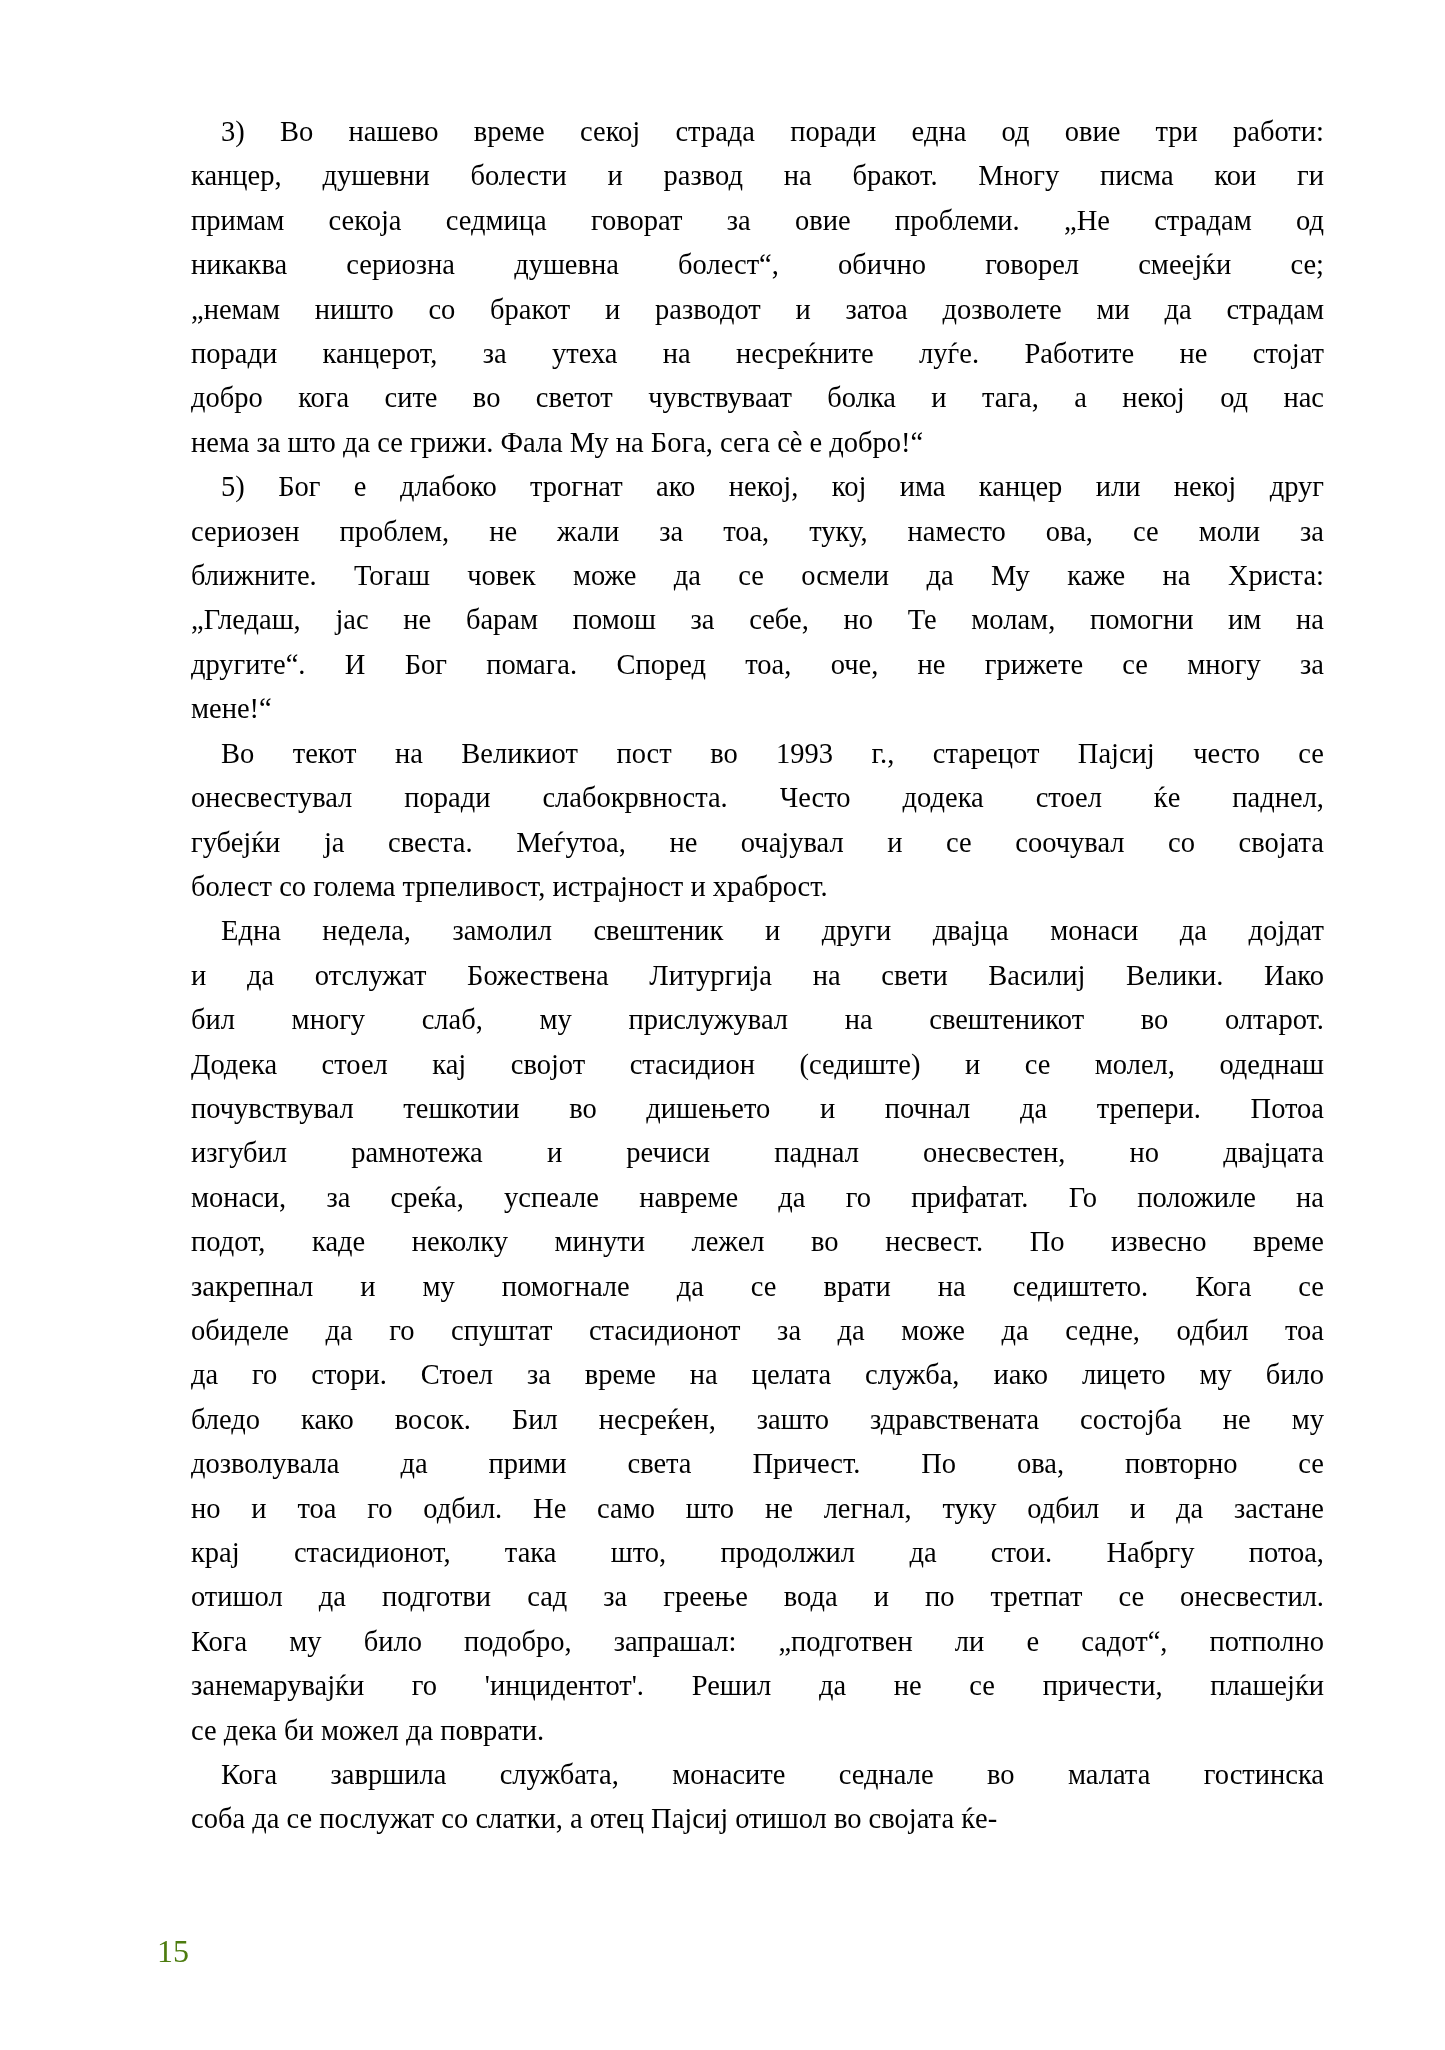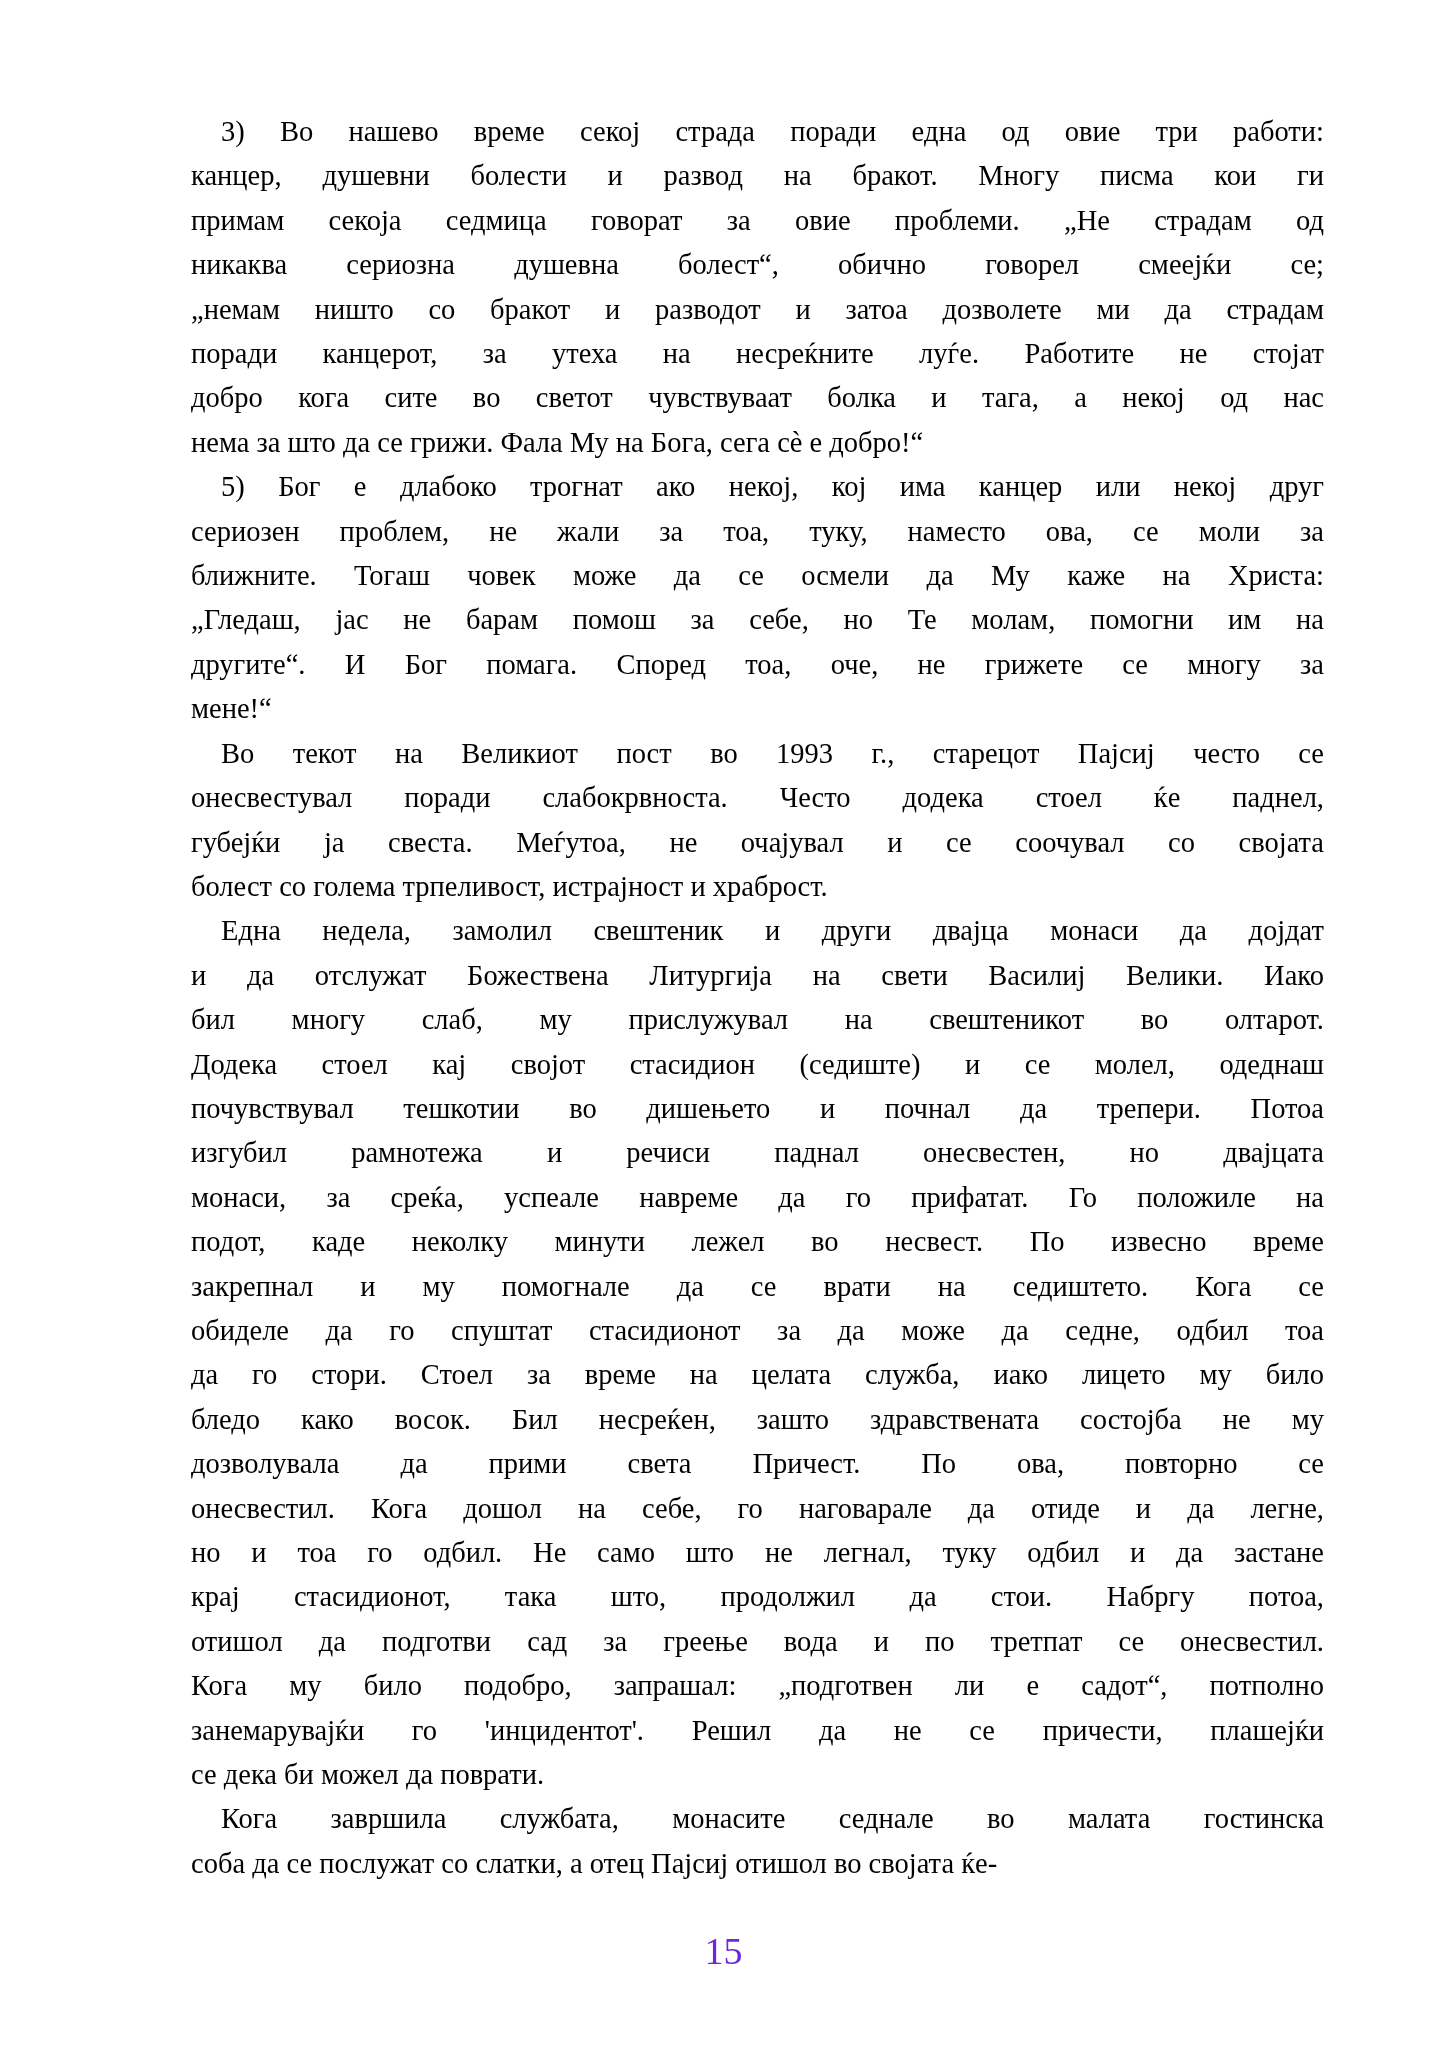--- a/index.html
+++ b/index.html
@@ -40,24 +40,24 @@
     text-indent: 30px;
   }
   .line.last {
     text-align-last: left;
   }
   .page-number {
     position: absolute;
     left: 157px;
     top: 1932px;
     width: 1133px;
-    text-align: center;
-    color: #6d28d9;
+    text-align: left;
+    color: #4d7c0f;
     font-family: "Liberation Serif", "DejaVu Serif", serif;
-    font-size: 38px;
+    font-size: 32px;
     line-height: 38px;
   }
 </style>
 </head>
 <body>
 
 <div class="page">
   <main class="text-block" id="text-block">
       <div class="paragraph">
         <div class="line first">3) Во нашево време секој страда поради една од овие три работи:</div>
@@ -90,21 +90,20 @@
         <div class="line">Додека стоел кај својот стасидион (седиште) и се молел, одеднаш</div>
         <div class="line">почувствувал тешкотии во дишењето и почнал да трепери. Потоа</div>
         <div class="line">изгубил рамнотежа и речиси паднал онесвестен, но двајцата</div>
         <div class="line">монаси, за среќа, успеале навреме да го прифатат. Го положиле на</div>
         <div class="line">подот, каде неколку минути лежел во несвест. По извесно време</div>
         <div class="line">закрепнал и му помогнале да се врати на седиштето. Кога се</div>
         <div class="line">обиделе да го спуштат стасидионот за да може да седне, одбил тоа</div>
         <div class="line">да го стори. Стоел за време на целата служба, иако лицето му било</div>
         <div class="line">бледо како восок. Бил несреќен, зашто здравствената состојба не му</div>
         <div class="line">дозволувала да прими света Причест. По ова, повторно се</div>
-        <div class="line">онесвестил. Кога дошол на себе, го наговарале да отиде и да легне,</div>
         <div class="line">но и тоа го одбил. Не само што не легнал, туку одбил и да застане</div>
         <div class="line">крај стасидионот, така што, продолжил да стои. Набргу потоа,</div>
         <div class="line">отишол да подготви сад за греење вода и по третпат се онесвестил.</div>
         <div class="line">Кога му било подобро, запрашал: „подготвен ли е садот“, потполно</div>
         <div class="line">занемарувајќи го 'инцидентот'. Решил да не се причести, плашејќи</div>
         <div class="line last">се дека би можел да поврати.</div>
       </div>
       <div class="paragraph">
         <div class="line first">Кога завршила службата, монасите седнале во малата гостинска</div>
         <div class="line last">соба да се послужат со слатки, а отец Пајсиј отишол во својата ќе-</div>

